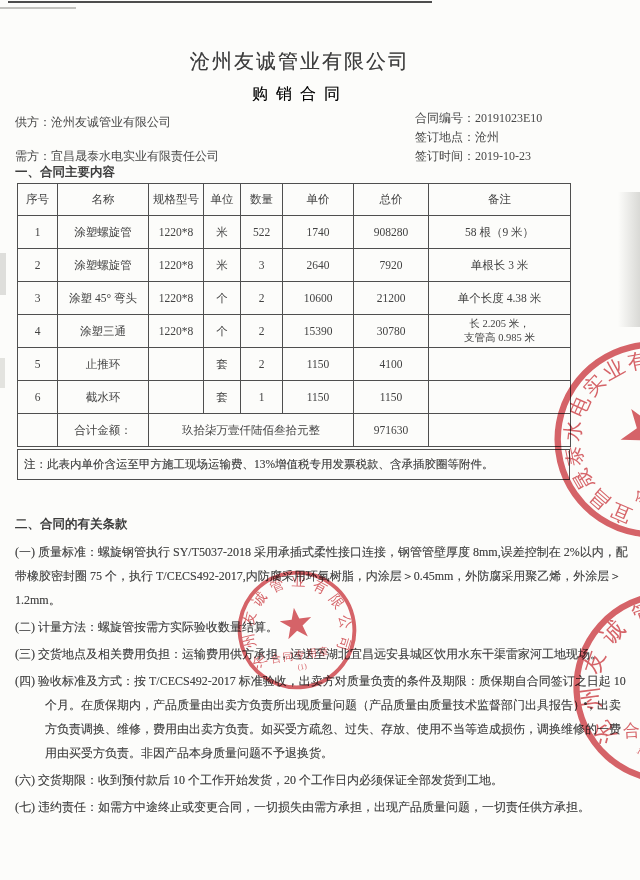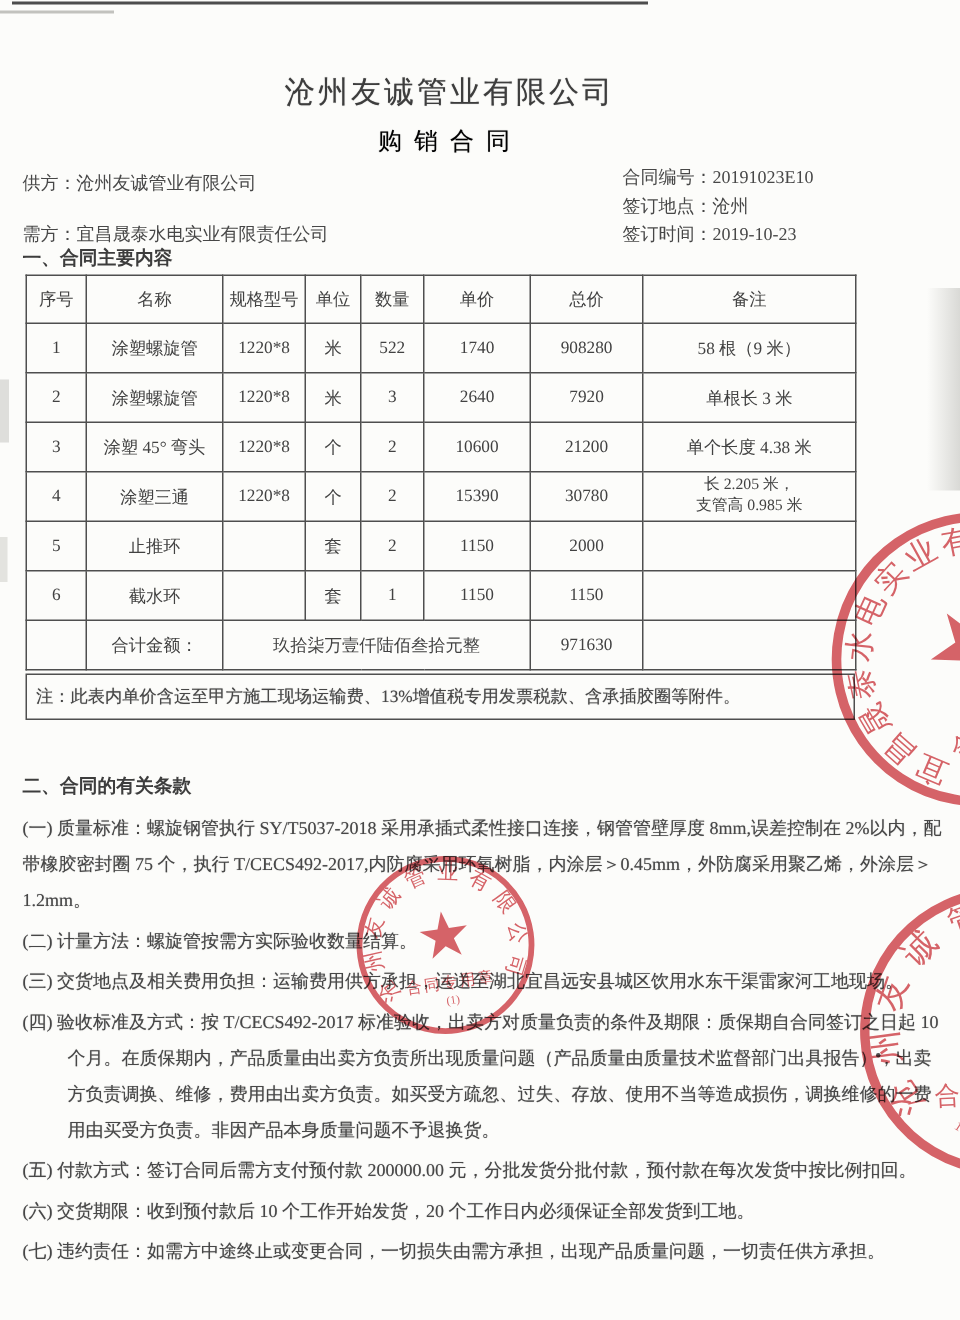--- a/index.html
+++ b/index.html
@@ -150,21 +150,21 @@
         <td class="remark-multiline">长 2.205 米，
 支管高 0.985 米</td>
       </tr>
       <tr>
         <td>5</td>
         <td>止推环</td>
         <td></td>
         <td>套</td>
         <td>2</td>
         <td>1150</td>
-        <td>2000</td>
+        <td>4100</td>
         <td></td>
       </tr>
       <tr>
         <td>6</td>
         <td>截水环</td>
         <td></td>
         <td>套</td>
         <td>1</td>
         <td>1150</td>
         <td>1150</td>
@@ -182,21 +182,20 @@
 
   <div class="table-note soft">注：此表内单价含运至甲方施工现场运输费、13%增值税专用发票税款、含承插胶圈等附件。</div>
 
   <div class="sec-heading h-sec2">二、合同的有关条款</div>
 
   <div class="clauses soft">
     <p><span>(一)</span> <span>质量标准：螺旋钢管执行 SY/T5037-2018 采用承插式柔性接口连接，钢管管壁厚度 8mm,误差控制在 2%以内，配带橡胶密封圈 75 个，执行 T/CECS492-2017,内防腐采用环氧树脂，内涂层＞0.45mm，外防腐采用聚乙烯，外涂层＞1.2mm。</span></p>
     <p><span>(二)</span> <span>计量方法：螺旋管按需方实际验收数量结算。</span></p>
     <p><span>(三)</span> <span>交货地点及相关费用负担：运输费用供方承担，运送至湖北宜昌远安县城区饮用水东干渠雷家河工地现场。</span></p>
     <p class="hang"><span>(四)</span> <span>验收标准及方式：按 T/CECS492-2017 标准验收，出卖方对质量负责的条件及期限：质保期自合同签订之日起 10 个月。在质保期内，产品质量由出卖方负责所出现质量问题（产品质量由质量技术监督部门出具报告），出卖方负责调换、维修，费用由出卖方负责。如买受方疏忽、过失、存放、使用不当等造成损伤，调换维修的一费用由买受方负责。非因产品本身质量问题不予退换货。</span></p>
-    <p><span>(五)</span> <span>付款方式：签订合同后需方支付预付款 200000.00 元，分批发货分批付款，预付款在每次发货中按比例扣回。</span></p>
     <p><span>(六)</span> <span>交货期限：收到预付款后 10 个工作开始发货，20 个工作日内必须保证全部发货到工地。</span></p>
     <p><span>(七)</span> <span>违约责任：如需方中途终止或变更合同，一切损失由需方承担，出现产品质量问题，一切责任供方承担。</span></p>
   </div>
 
   <svg class="stamp st-buyer" viewBox="0 0 160 160">
     <defs>
       <path id="arc-b" d="M 36.3,116.6 A 57,57 0 1 1 123.7,116.6"></path>
     </defs>
     <circle class="stamp-ring" cx="80" cy="80" r="74" stroke="#cf3d44"></circle>
     <g fill="#cf3d44">

